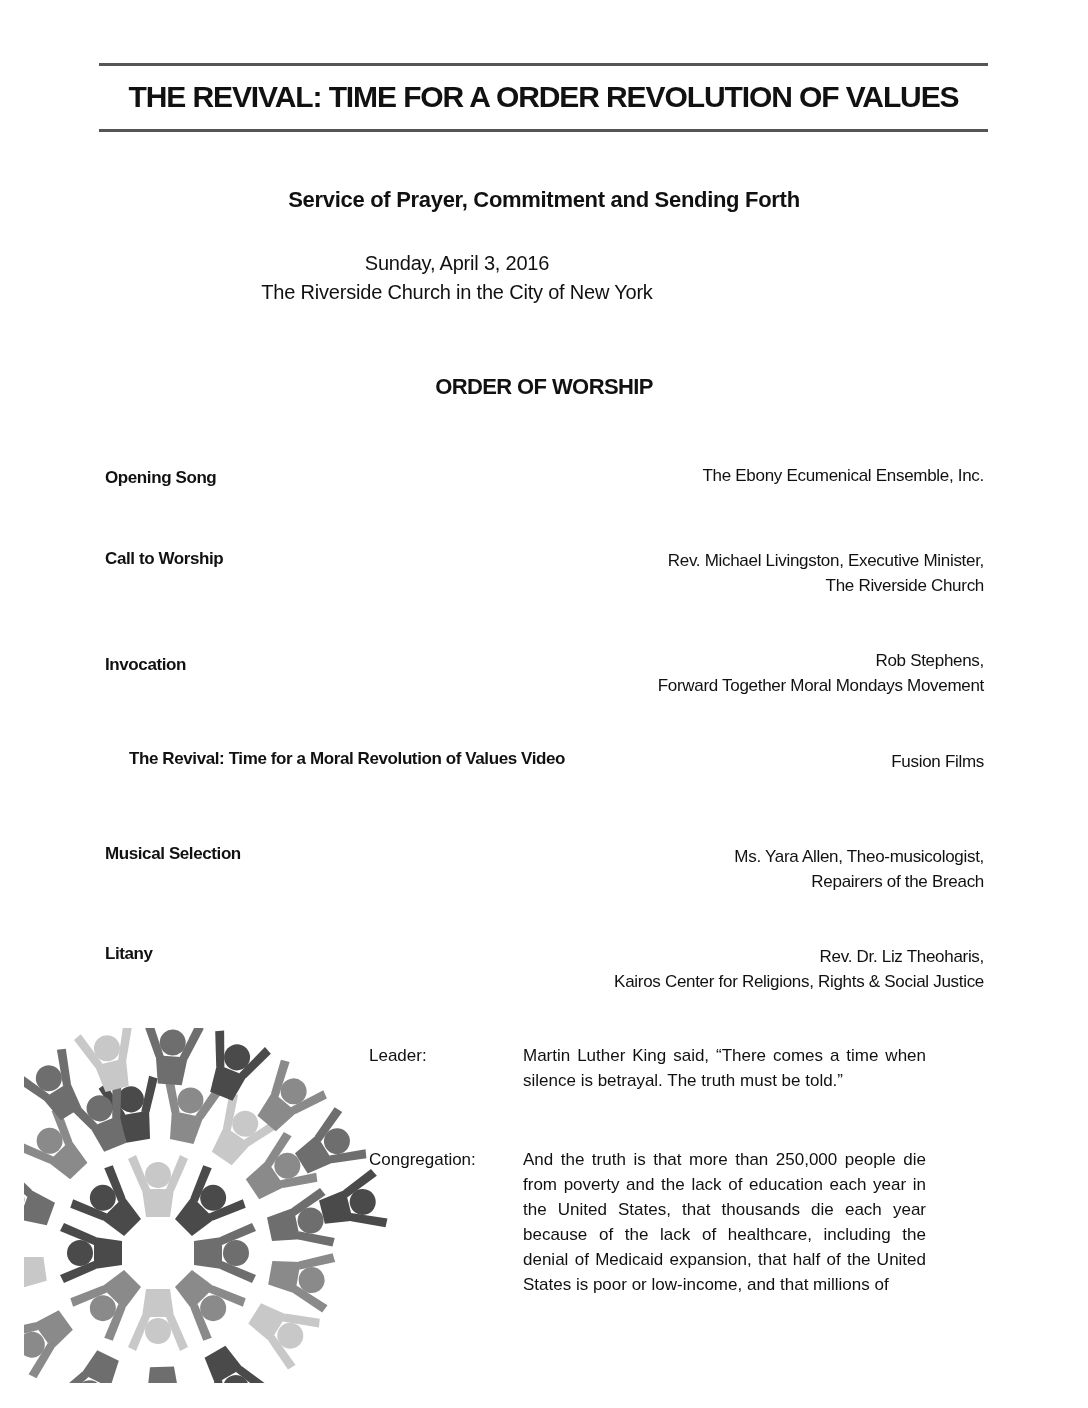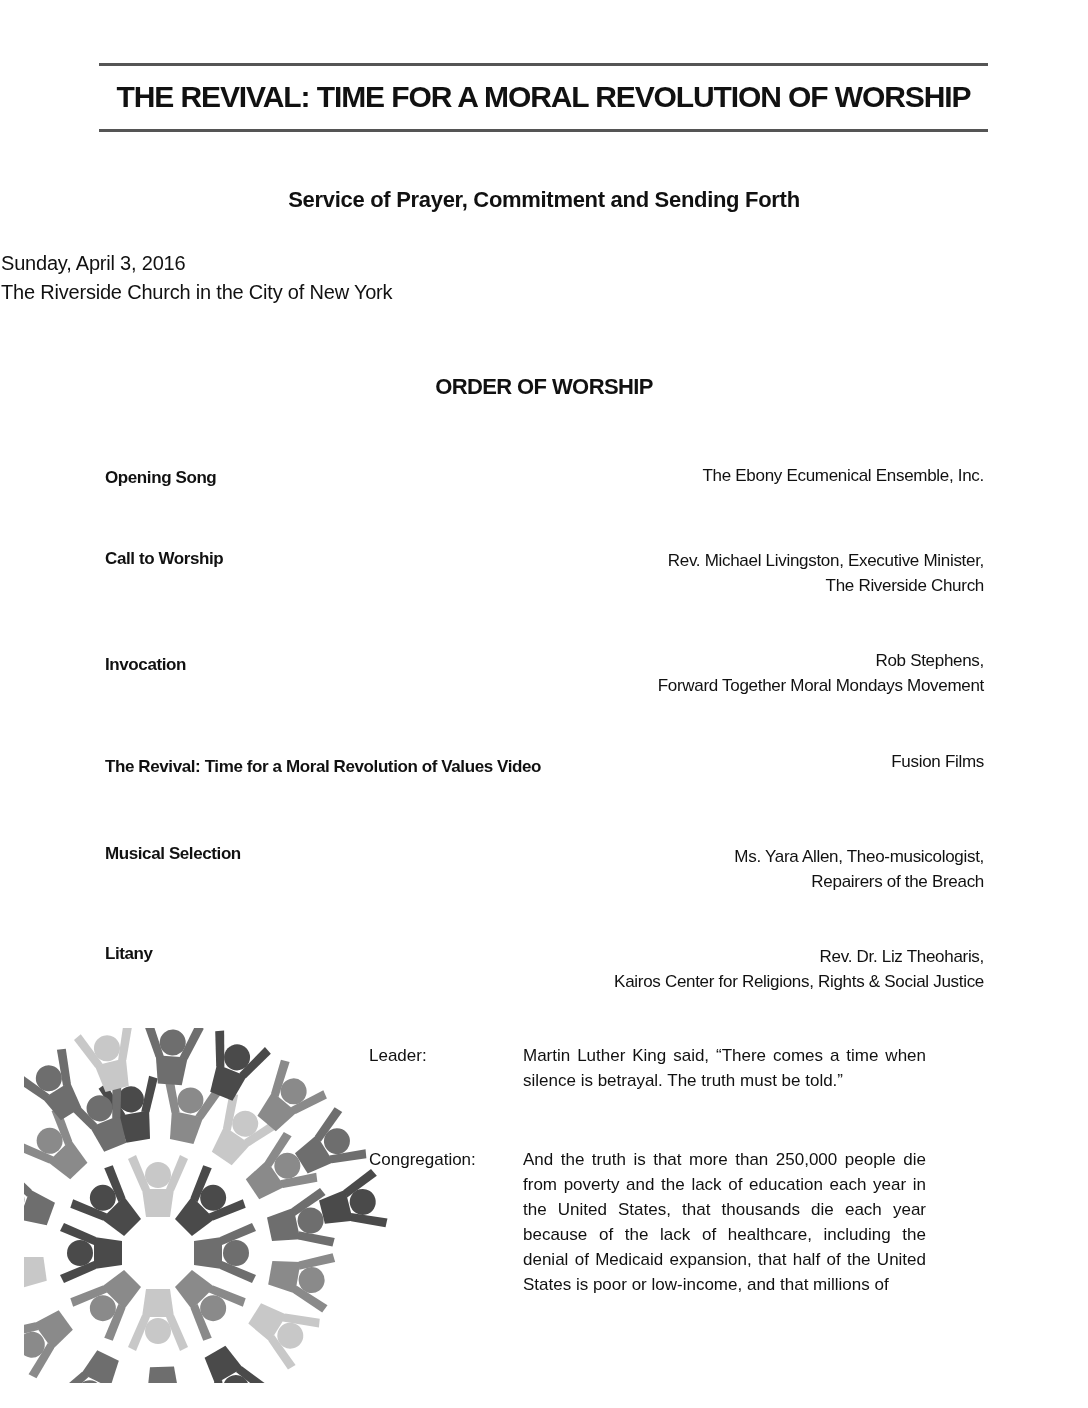--- a/index.html
+++ b/index.html
@@ -5,37 +5,37 @@
   html, body { margin: 0; padding: 0; background: #ffffff; }
   body { width: 1088px; height: 1408px; position: relative; overflow: hidden;
          font-family: "Liberation Sans", "DejaVu Sans", sans-serif; color: #111; }
   .rule { position: absolute; left: 99px; width: 889px; height: 3px; background: #555; }
   .rule.top { top: 63px; }
   .rule.bottom { top: 129px; }
   .main-title { position: absolute; top: 80px; left: 99px; width: 889px; text-align: center;
                 font-weight: bold; font-size: 30px; letter-spacing: -1.1px; color: #111; white-space: nowrap; }
   .subtitle { position: absolute; top: 179px; left: 0; width: 1088px; text-align: center;
               font-weight: bold; font-size: 22px; letter-spacing: -0.3px; margin-top: 8px; }
-  .details { position: absolute; top: 249px; left: 1px; width: 898px; 
+  .details { position: absolute; top: 249px; left: 8px; width: 898px; text-align: center;
              font-size: 20px; line-height: 29px; letter-spacing: -0.2px; }
   .order-heading { position: absolute; top: 374px; left: 0; width: 1088px; text-align: center;
                    font-weight: bold; font-size: 22px; letter-spacing: -0.6px; }
   .item { position: absolute; left: 105px; width: 879px; }
   .item .label { position: absolute; left: 0; font-weight: bold; font-size: 17px; letter-spacing: -0.4px; white-space: nowrap; }
   .item .leader { position: absolute; right: 0; text-align: right; font-size: 17px; line-height: 25px; letter-spacing: -0.3px; white-space: nowrap; }
   .litany { position: absolute; left: 369px; width: 560px; font-size: 17px; line-height: 25px; }
   .litany .role { position: absolute; left: 0; white-space: nowrap; }
   .litany .text { position: absolute; left: 154px; width: 403px; text-align: justify; }
   .logo { position: absolute; left: 12px; top: 1028px; width: 380px; height: 360px; }
 </style>
 </head>
 <body>
 
 <div class="rule top"></div>
-<div class="main-title">THE REVIVAL: TIME FOR A MORAL REVOLUTION OF WORSHIP</div>
+<div class="main-title">THE REVIVAL: TIME FOR A ORDER REVOLUTION OF VALUES</div>
 <div class="rule bottom"></div>
 
 <div class="subtitle">Service of Prayer, Commitment and Sending Forth</div>
 
 <div class="details">
   <div>Sunday,  April 3, 2016</div>
   <div>The Riverside Church in the City of New York</div>
 </div>
 
 <div class="order-heading">ORDER OF WORSHIP</div>
@@ -57,21 +57,21 @@
 
 <div class="item" style="top:648px;">
   <div class="label" style="top:7px;text-align:right;">Invocation</div>
   <div class="leader" style="top:0;">
     <div>Rob Stephens,</div>
     <div>Forward Together Moral Mondays Movement</div>
   </div>
 </div>
 
 <div class="item" style="top:749px;">
-  <div class="label" style="top:8px;">The Revival: Time for a Moral Revolution of Values Video</div>
+  <div class="label" style="top:0;margin-left:24px;">The Revival: Time for a Moral Revolution of Values Video</div>
   <div class="leader" style="top:0;">
     <div>Fusion Films</div>
   </div>
 </div>
 
 <div class="item" style="top:844px;">
   <div class="label" style="top:0;">Musical Selection</div>
   <div class="leader" style="top:0;">
     <div>Ms. Yara Allen, Theo-musicologist,</div>
     <div>Repairers of the Breach</div>

